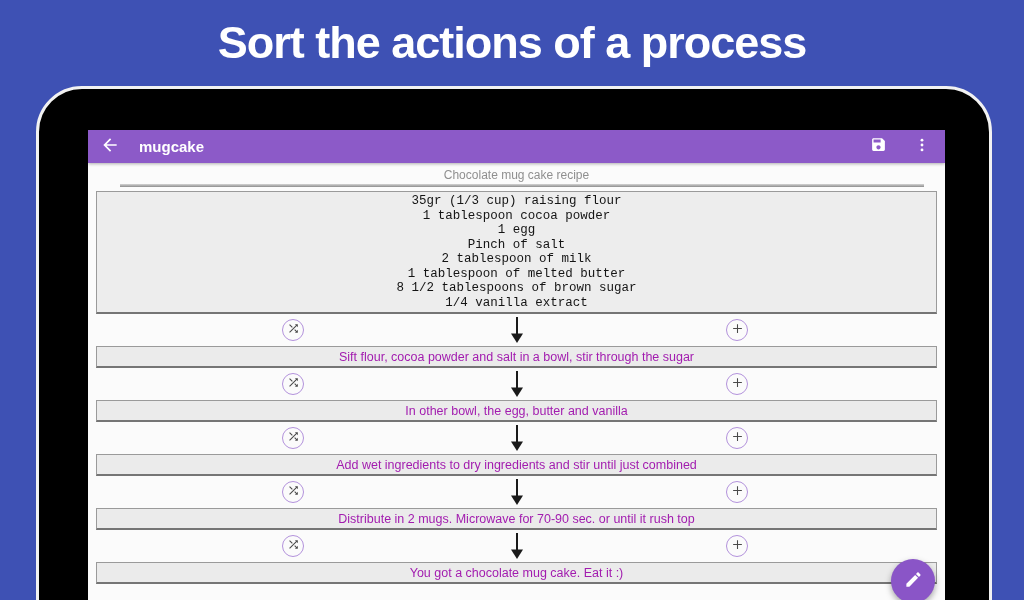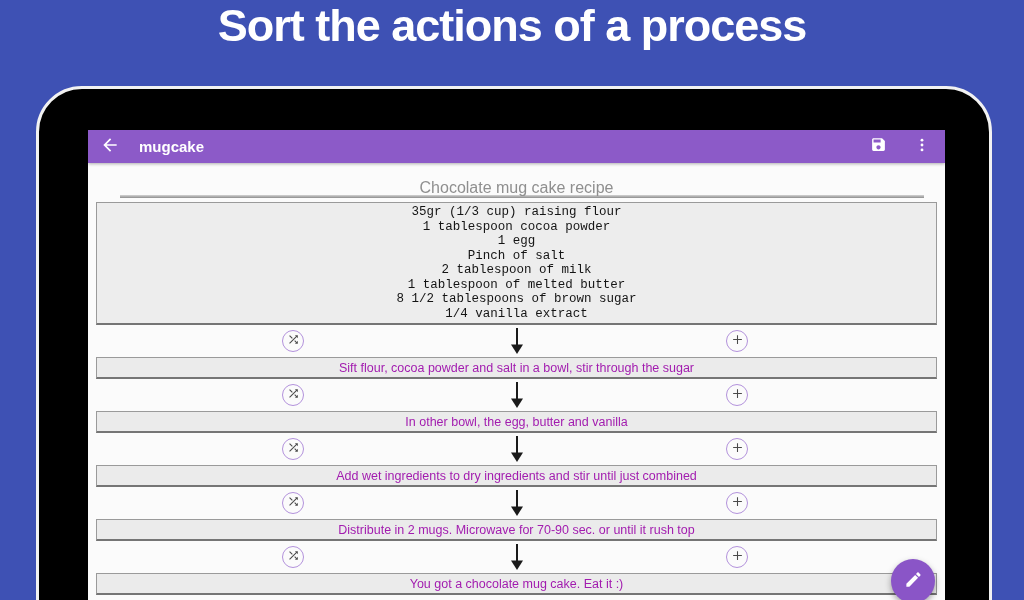--- a/index.html
+++ b/index.html
@@ -6,21 +6,21 @@
   html,body { width:1024px; height:600px; overflow:hidden; }
   body {
     background:#3e51b4;
     font-family:"Liberation Sans", sans-serif;
     position:relative;
   }
 
   
   .banner {
     position:absolute; left:0; top:0; width:1024px; height:86px;
-    display:flex; align-items:flex-start; justify-content:center;
+    display:flex; align-items:center; justify-content:center;
   }
   .banner-title {
     color:#ffffff; font-size:45px; font-weight:700; letter-spacing:-1px;
   }
 
   
   .tablet-frame {
     position:absolute; left:36px; top:86px; width:956px; height:600px;
     background:#000000; border:3px solid #f2f2f2; border-radius:46px;
   }
@@ -45,22 +45,22 @@
   .appbar-title {
     color:#ffffff; font-size:15px; font-weight:600; margin-left:14px; flex:1 1 auto;
   }
   .save-btn { margin-right:14px; }
   .overflow-btn { margin-right:8px; }
 
   
   .content { position:absolute; left:0; top:33px; width:857px; }
 
   .recipe-title {
-    margin-top:16px; text-align:center;
-    color:#8f8f8f; font-size:16px; height:14px;
+    margin-top:5px; text-align:center;
+    color:#8f8f8f; font-size:12px; height:14px;
   }
   .title-underline {
     height:3px; margin:2px 21px 0 32px;
     background:linear-gradient(to bottom,#d4d4d4,#8d8d8d);
   }
 
   .ingredients-box {
     margin:4px 8px 0 8px;
     background:#ededed;
     border:1px solid #9a9a9a; border-bottom:2px solid #757575;

